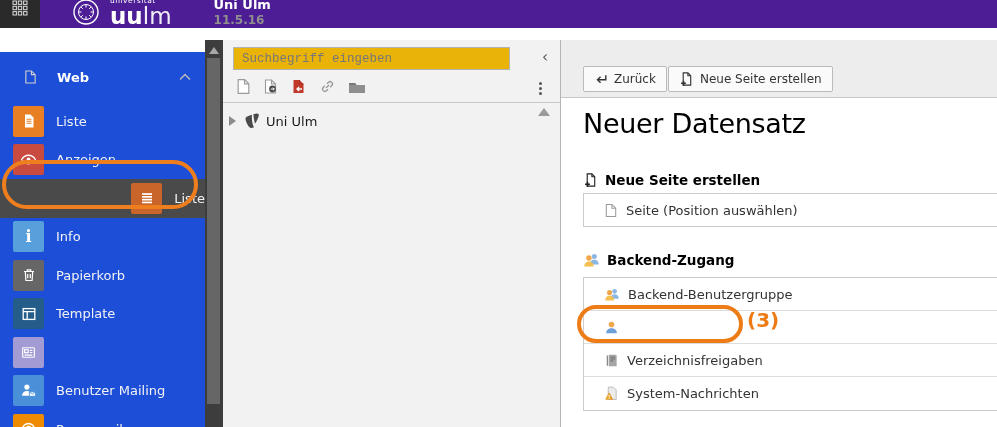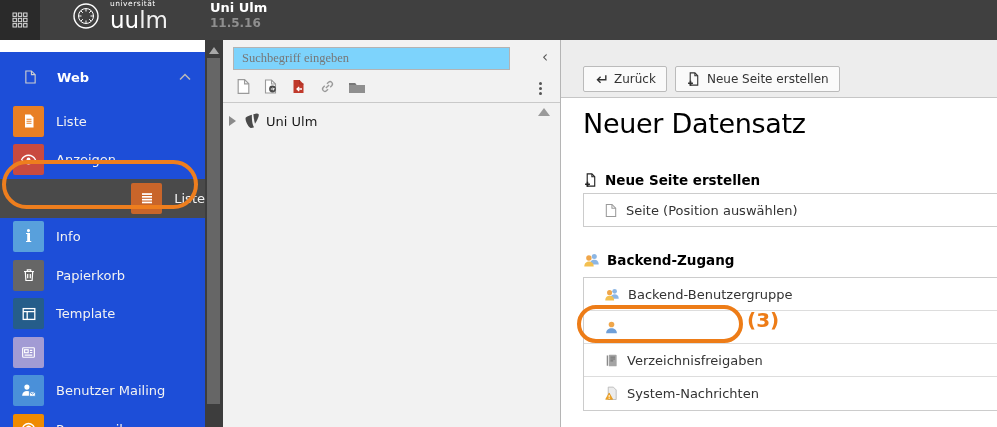--- a/index.html
+++ b/index.html
@@ -1,28 +1,28 @@
 <!DOCTYPE html>
 <html><head>
 <meta charset="utf-8">
 <style>
   * { margin:0; padding:0; box-sizing:border-box; }
   html,body { width:997px; height:427px; overflow:hidden; }
   body { font-family:"DejaVu Sans","Liberation Sans",sans-serif; position:relative; background:#fff; }
   svg { display:block; }
 
   
-  .topbar { position:absolute; left:0; top:0; width:997px; height:40px; background:#404040; display:flex; align-items:flex-start; }
+  .topbar { position:absolute; left:0; top:0; width:997px; height:28px; background:#4c1d95; display:flex; align-items:flex-end; }
   .apps-cell { width:40px; height:40px; background:#2a2a2a; display:flex; align-items:center; justify-content:center; flex:0 0 auto; }
   .logo-wrap { display:flex; align-items:center; margin-left:32px; }
   .seal { margin-right:10px; }
   .uulm-block { color:#fff; line-height:1; }
   .uulm-small { font-size:7.5px; letter-spacing:0.5px; display:block; margin-bottom:1px; }
   .uulm-big { font-size:23px; }
-  .uulm-big .b { font-weight:400; }
+  .uulm-big .b { font-weight:700; }
   .uulm-big .l { font-weight:400; opacity:.92; }
   .site-block { margin-left:42px; line-height:1.25; }
   .site-title { color:#fff; font-weight:700; font-size:13px; }
   .site-version { color:#8f8f8f; font-size:12px; font-weight:700; }
 
   
   .sidebar { position:absolute; left:0; top:52px; width:205px; height:387px; background:#1d4ed8; overflow:hidden; }
   .side-group { height:50px; display:flex; align-items:center; padding:0 14px 0 24px; }
   .side-group-label { color:#fff; font-weight:700; font-size:13px; margin-left:20px; flex:1; }
   .side-item { height:38.5px; display:flex; align-items:center; padding-left:13px; cursor:pointer; }
@@ -36,37 +36,37 @@
   .ring-sidebar { left:2px; top:160px; width:196px; height:49px; }
   .ring-content { border-radius:20px; }
 
   
   .modscroll { position:absolute; left:205px; top:40px; width:18px; height:387px; background:#3d3d3d; }
   .modscroll .up { position:absolute; left:4px; top:7px; width:0; height:0; border-left:5px solid transparent; border-right:5px solid transparent; border-bottom:7px solid #a8a8a8; }
   .modscroll .thumb { position:absolute; left:2px; top:18px; width:13px; height:346px; background:#666; }
 
   
   .treepanel { position:absolute; left:223px; top:40px; width:338px; height:387px; background:#f2f2f2; border-right:1px solid #b5b5b5; }
-  .tree-search { position:absolute; left:10px; top:7px; width:277px; height:23px; border:1px solid #b3b3b3; background:#7dd3fc; font-size:12.5px; padding:0 8px; color:#333; font-family:Liberation Serif, serif; }
+  .tree-search { position:absolute; left:10px; top:7px; width:277px; height:23px; border:1px solid #b3b3b3; background:#eab308; font-size:12.5px; padding:0 8px; color:#333; font-family:Liberation Mono, monospace; }
   .tree-search::placeholder { color:#777; }
   .tree-collapse { position:absolute; right:12px; top:10px; color:#555; font-size:15px; cursor:pointer; line-height:1; }
   .tree-toolbar { position:absolute; left:13px; top:38px; display:flex; gap:12px; align-items:center; }
   .tree-toolbar .tb { cursor:pointer; }
   .tree-kebab { position:absolute; right:18px; top:40px; cursor:pointer; }
   .tree-kebab i { display:block; width:3px; height:3px; border-radius:50%; background:#555; margin:2px auto; }
   .tree-sep { position:absolute; left:0; top:62px; width:100%; border-top:1px solid #c9c9c9; }
   .tree-scrollup { position:absolute; right:10px; top:68px; width:0; height:0; border-left:6px solid transparent; border-right:6px solid transparent; border-bottom:8px solid #9a9a9a; }
   .tree-item { position:absolute; left:6px; top:72px; display:flex; align-items:center; cursor:pointer; }
   .tree-caret { width:0; height:0; border-top:5px solid transparent; border-bottom:5px solid transparent; border-left:7px solid #8b8b8b; margin-right:6px; }
   .tree-label { font-size:13px; color:#1a1a1a; margin-left:6px; }
 
   
   .content { position:absolute; left:561px; top:40px; width:436px; height:387px; background:#fff; overflow:hidden; }
   .docheader { position:absolute; left:0; top:0; width:100%; height:58px; background:#ededed; border-bottom:1px solid #c6c6c6; }
-  .btn-row { position:absolute; left:22px; top:26px; display:flex; gap:8px; }
+  .btn-row { position:absolute; left:22px; top:26px; display:flex; gap:1px; }
   .btn { height:26px; display:inline-flex; align-items:center; gap:6px; background:#fafafa; border:1px solid #bbb; border-radius:2px; padding:0 10px; font-size:12px; color:#333; cursor:pointer; font-family:inherit; white-space:nowrap; }
   .page-title { position:absolute; left:22px; top:68px; font-size:27px; font-weight:500; color:#000; letter-spacing:-0.3px; }
   .section-head { position:absolute; left:22px; display:flex; align-items:center; gap:7px; font-size:13.5px; font-weight:700; color:#000; }
   .wizard-box { position:absolute; left:22px; width:600px; border:1px solid #ccc; background:#fff; }
   .wizard-row { height:33px; display:flex; align-items:center; gap:8px; padding-left:20px; font-size:13px; color:#333; border-bottom:1px solid #ddd; cursor:pointer; white-space:nowrap; }
   .wizard-row:last-child { border-bottom:none; }
   .badge3 { position:absolute; left:186px; top:268px; font-size:20px; font-weight:700; color:#ed7c17; z-index:51; }
 </style>
 </head>
 <body>

